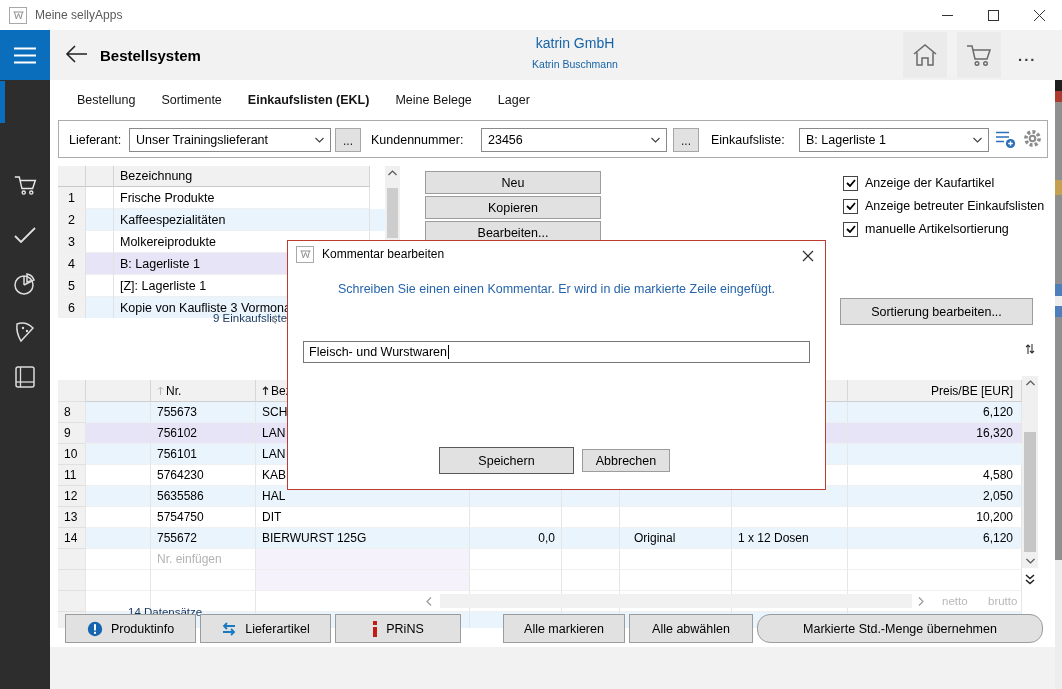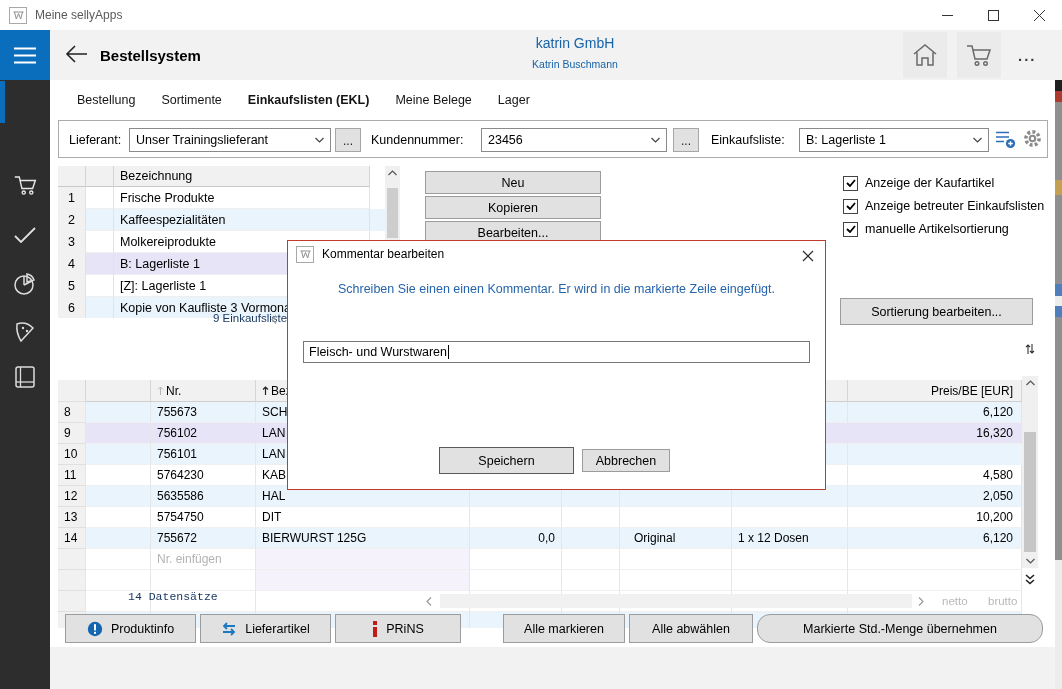--- a/index.html
+++ b/index.html
@@ -513,21 +513,21 @@
           <path d="M0.5 1 L4.5 5 L8.5 1" stroke="#555" stroke-width="1.2" fill="none"></path>
         </svg>
     </div>
     <svg style="position:absolute;left:3px;top:234px;" width="10" height="12" viewBox="0 0 10 12">
         <path d="M1 1 L5 4.5 L9 1" stroke="#222" stroke-width="1.6" fill="none"></path>
         <path d="M1 6 L5 9.5 L9 6" stroke="#222" stroke-width="1.6" fill="none"></path>
       </svg>
   </div>
 
   <div class="statusbar">
-    <span class="abs" style="left:70px;top:0;font-size:11.5px;color:#17365d;font-family:Liberation Mono, monospace;">14 Datensätze</span>
+    <span class="abs" style="left:70px;top:16px;font-size:11.5px;color:#17365d;">14 Datensätze</span>
     <span class="abs" style="left:389px;top:4px;font-size:11.5px;color:#d93025;">KdNr. 23456</span>
     <svg class="abs" style="left:368px;top:7px;" width="6" height="9" viewBox="0 0 6 9">
         <path d="M5 0.5 L1 4.5 L5 8.5" stroke="#9a9a9a" stroke-width="1.2" fill="none"></path>
       </svg>
     <div class="hs-track"></div>
     <svg class="abs" style="left:860px;top:7px;" width="6" height="9" viewBox="0 0 6 9">
         <path d="M1 0.5 L5 4.5 L1 8.5" stroke="#9a9a9a" stroke-width="1.2" fill="none"></path>
       </svg>
     <span class="abs" style="left:884px;top:5px;font-size:11.5px;color:#b8b8b8;">netto</span>
     <span class="abs" style="left:930px;top:5px;font-size:11.5px;color:#b8b8b8;">brutto</span>

